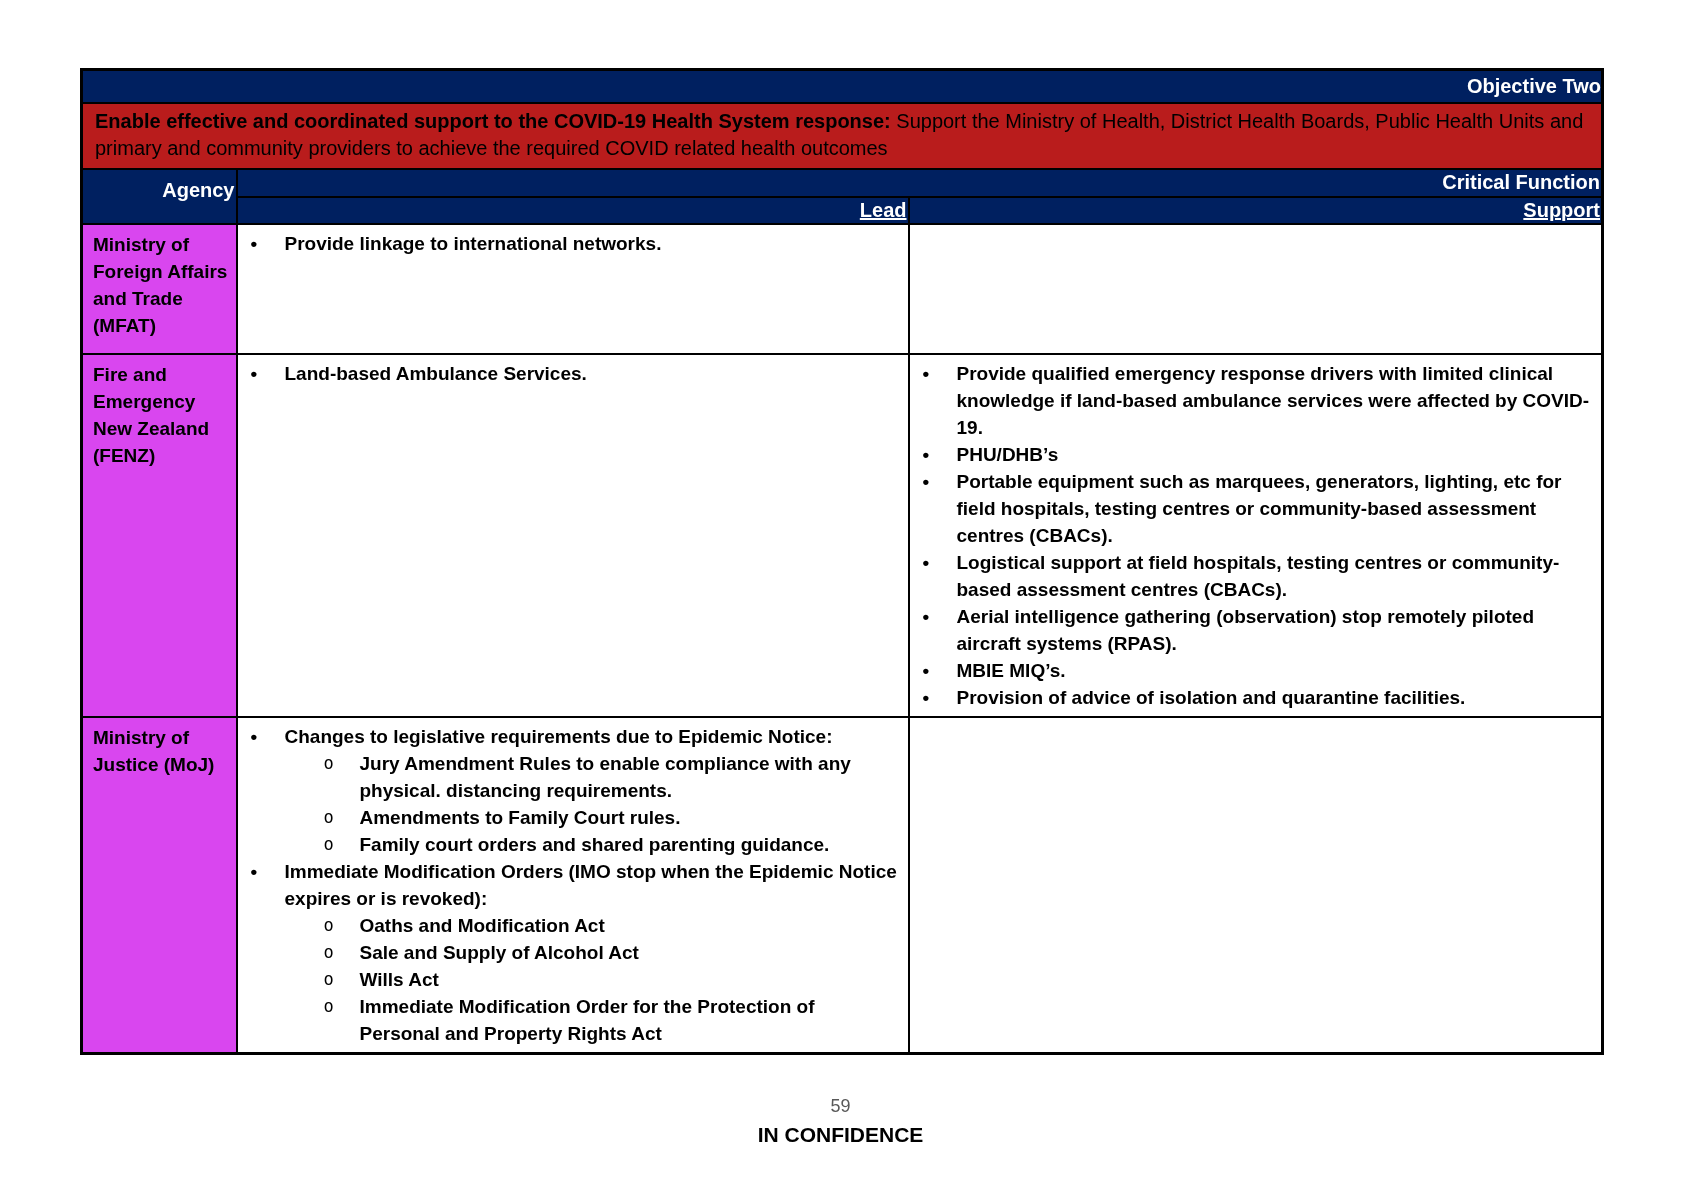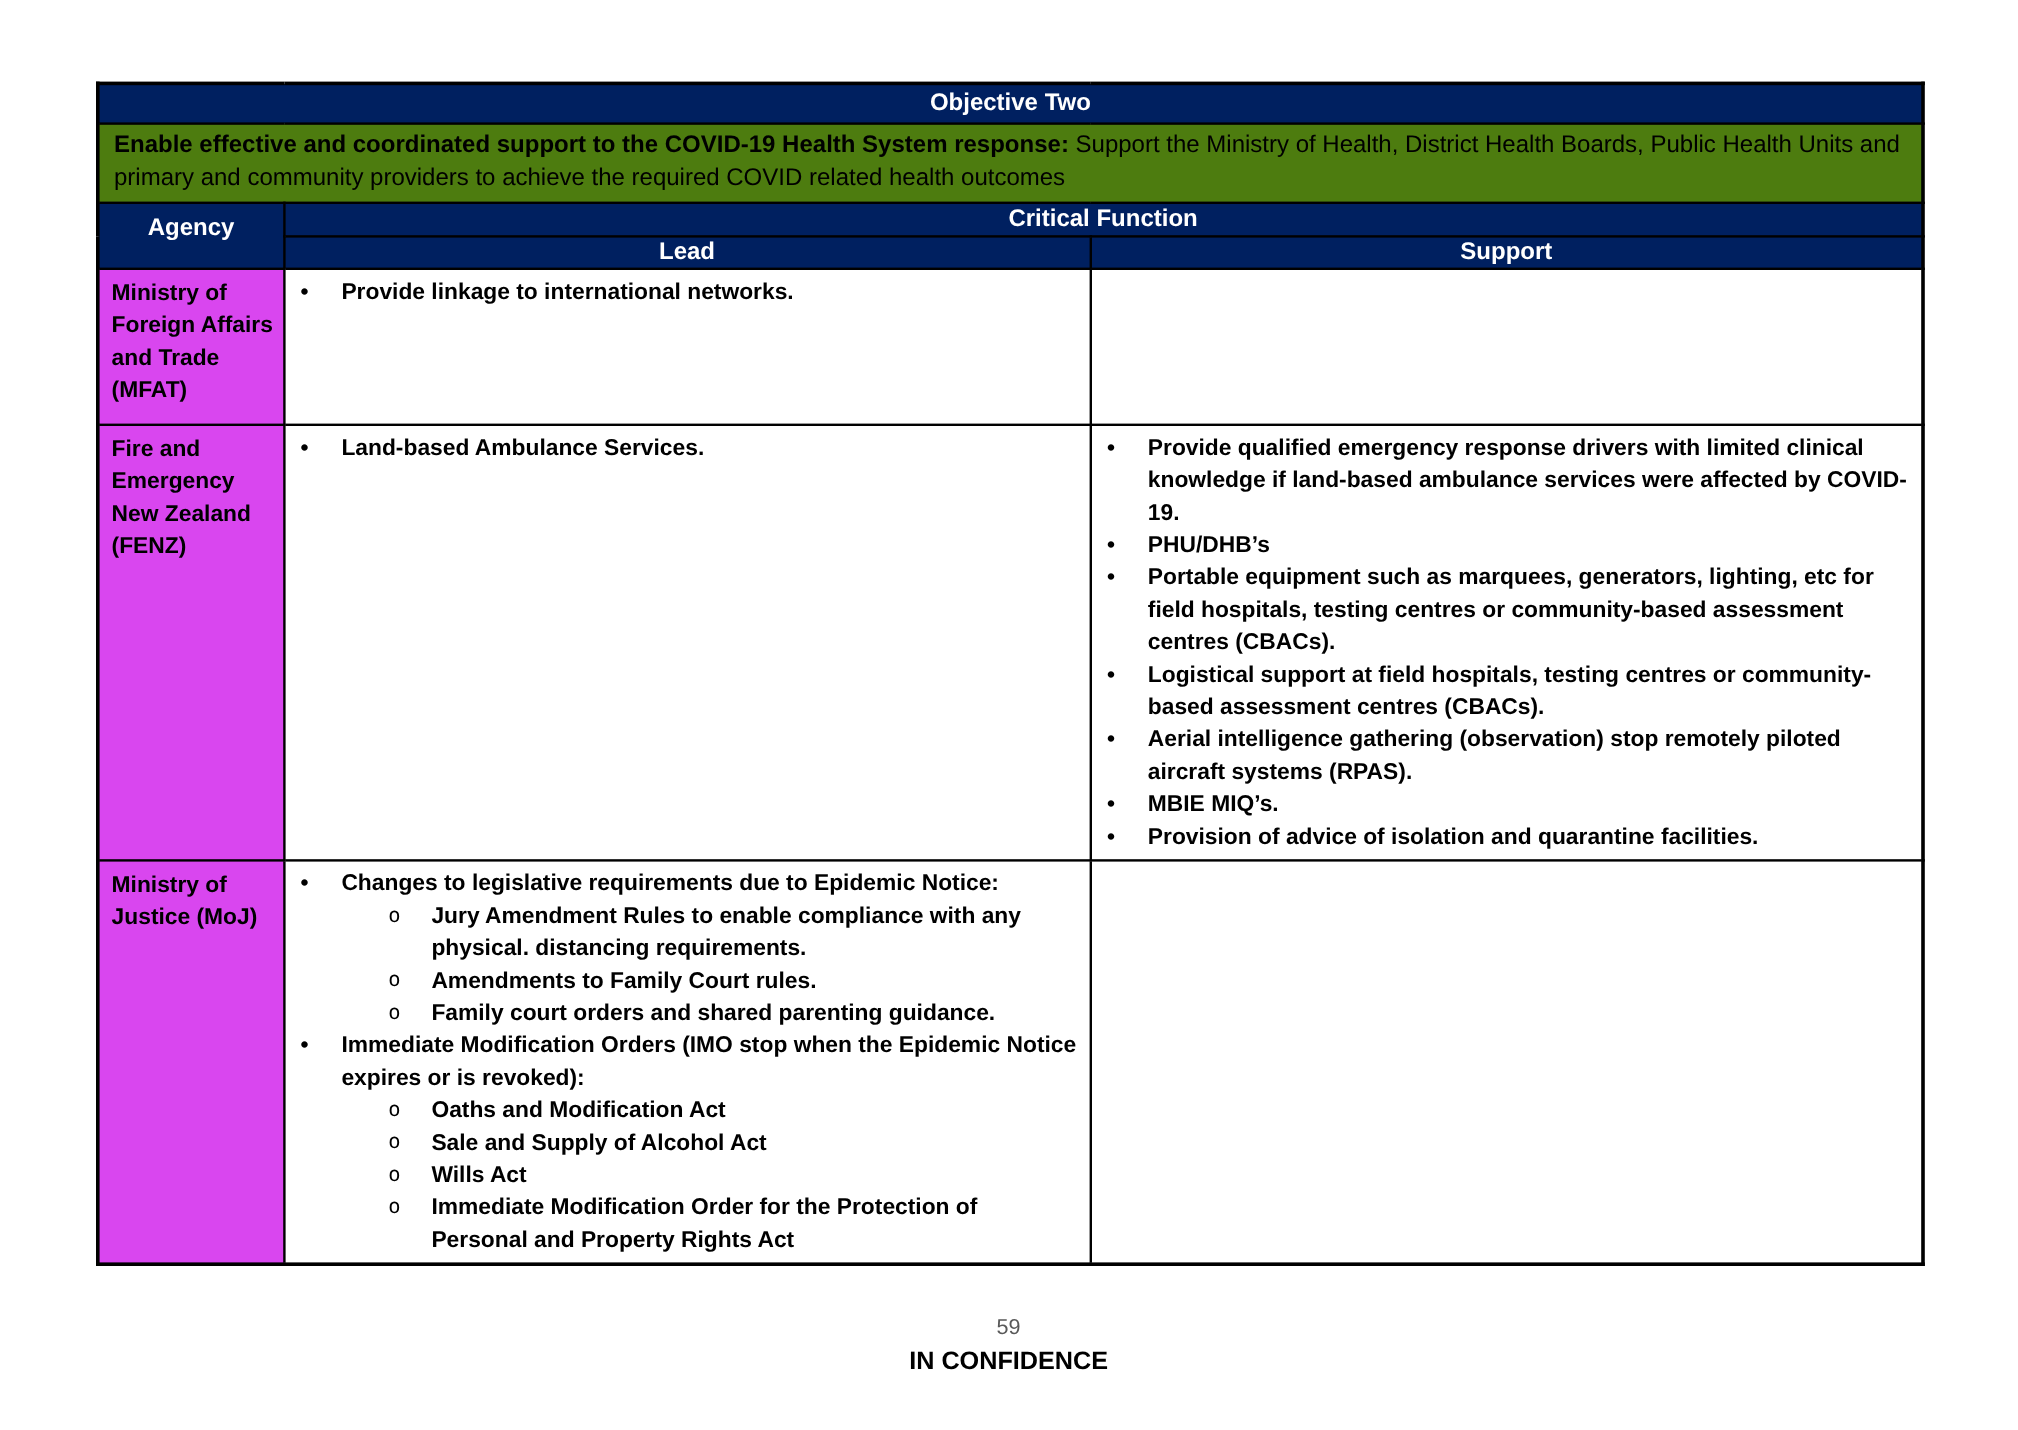--- a/index.html
+++ b/index.html
@@ -25,35 +25,35 @@
     border: 3px solid #000;
   }
   .doc-table td {
     border: 2px solid #000;
     box-sizing: border-box;
   }
   .navy {
     background: var(--header-bg, #002060);
     color: var(--header-text, #ffffff);
     font-weight: bold;
-    text-align: center;
+    text-align: right;
     font-size: 20px;
   }
   .title-cell { height: 33px; padding: 2px 0; }
   .desc-cell {
-    background: #4d7c0f;
+    background: #b91c1c;
     font-size: 20px;
     line-height: 27px;
     font-weight: normal;
     padding: 4px 12px 6px 12px;
   }
   .desc-cell .bold { font-weight: bold; }
   .cf-hdr { height: 28px; vertical-align: middle; }
   .agency-hdr { vertical-align: top; padding-top: 9px; }
-  .sub-hdr { height: 25px; vertical-align: middle; }
+  .sub-hdr { height: 25px; vertical-align: middle; text-decoration: underline; }
   .agency-cell {
     background: #d946ef;
     font-weight: bold;
     font-size: 19px;
     line-height: 27px;
     vertical-align: top;
     padding: 6px 8px 6px 10px;
   }
   .content-cell {
     background: #ffffff;

